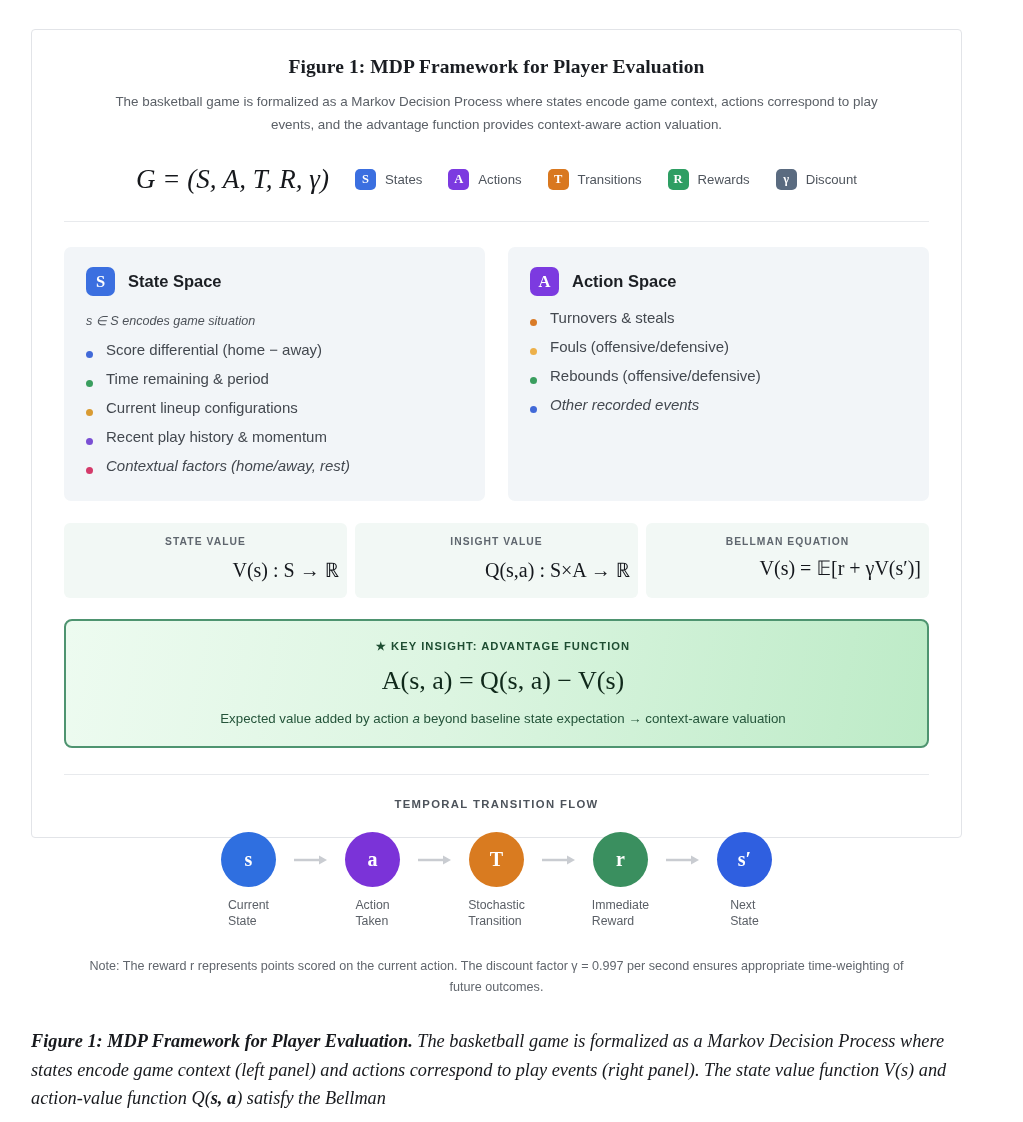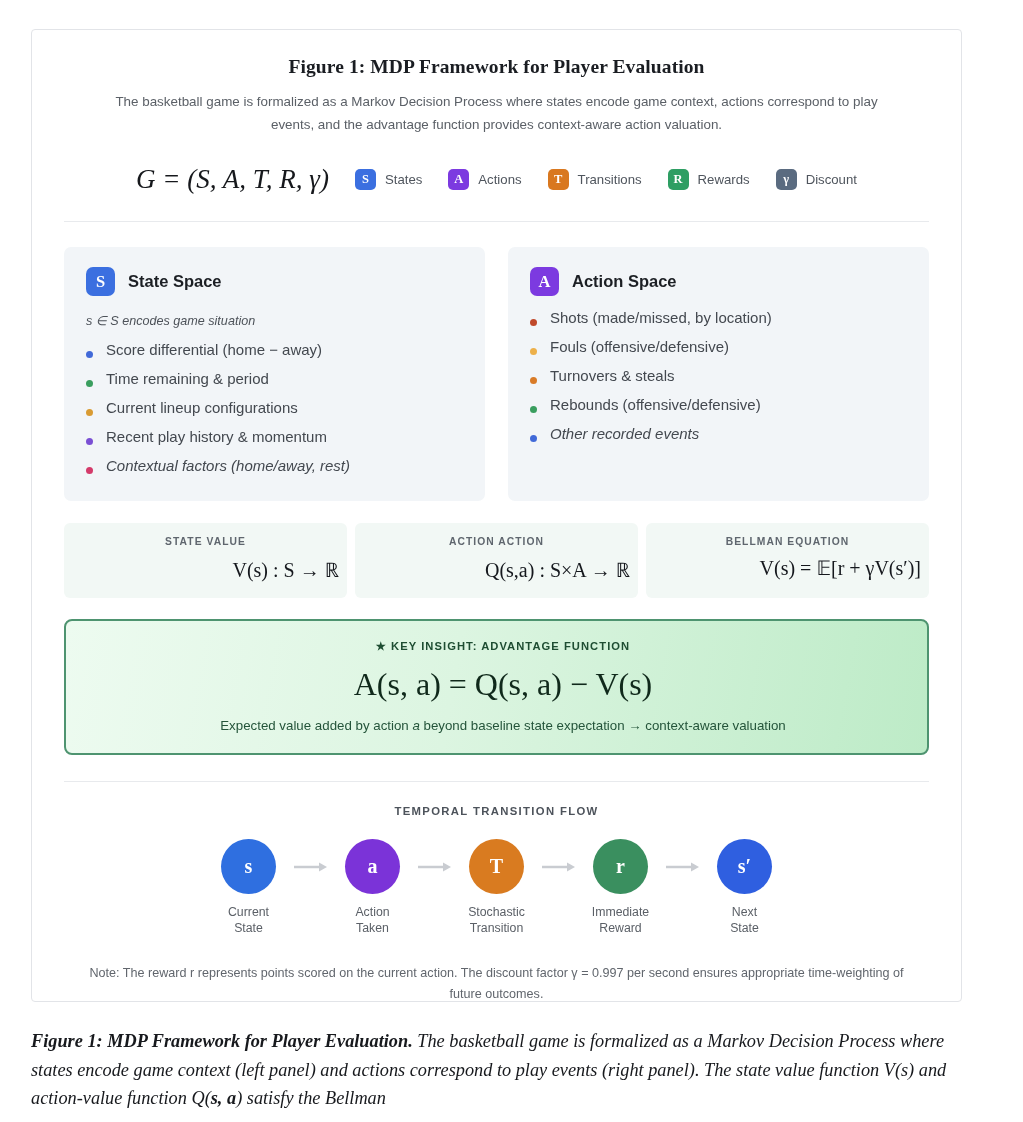--- a/index.html
+++ b/index.html
@@ -22,21 +22,21 @@
     background: #ffffff;
     box-sizing: border-box;
   }
 
   
   .figure-card {
     position: absolute;
     left: 31px;
     top: 29px;
     width: 931px;
-    height: 973px;
+    height: 809px;
     box-sizing: border-box;
     border: 1px solid #e2e4e8;
     border-radius: 4px;
     background: #ffffff;
     padding: 0 32px;
   }
 
   
   .fig-title {
     text-align: center;
@@ -204,21 +204,21 @@
   }
   .insight-label {
     font-size: 11.2px;
     font-weight: bold;
     letter-spacing: 1.05px;
     color: #1e4d32;
   }
   .insight-expr {
     margin-top: 13px;
     font-family: "Liberation Serif", serif;
-    font-size: 32px;
+    font-size: 26px;
     color: #10291b;
   }
   .insight-note {
     margin-top: 15px;
     font-size: 13.3px;
     color: #24543a;
   }
   .insight-note em { font-style: italic; }
 
   
@@ -254,21 +254,20 @@
     display: flex;
     align-items: center;
     justify-content: center;
     color: #ffffff;
     font-family: "Liberation Serif", serif;
     font-weight: bold;
     font-size: 20px;
   }
   .node-label {
     margin-top: 10px;
-    text-align: center;
     font-size: 12.3px;
     line-height: 1.32;
     color: #5b6067;
     white-space: pre-line;
   }
   .arrow {
     width: 38px;
     height: 55px;
     display: flex;
     align-items: center;
@@ -372,51 +371,47 @@
         </ul>
       </div>
 
       <div class="panel">
         <div class="panel-head">
           <span class="panel-badge" style="background: rgb(124, 58, 224);">A</span>
           <span class="panel-title">Action Space</span>
         </div>
         <ul class="bullets">
           <li class="bullet">
-            <span class="dot" style="background: rgb(192, 73, 43);"></span>
-            <span>Shots (made/missed, by location)</span>
+            <span class="dot" style="background: rgb(217, 123, 40);"></span>
+            <span>Turnovers &amp; steals</span>
           </li>
           <li class="bullet">
             <span class="dot" style="background: rgb(237, 176, 74);"></span>
             <span>Fouls (offensive/defensive)</span>
-          </li>
-          <li class="bullet">
-            <span class="dot" style="background: rgb(217, 123, 40);"></span>
-            <span>Turnovers &amp; steals</span>
           </li>
           <li class="bullet">
             <span class="dot" style="background: rgb(58, 158, 95);"></span>
             <span>Rebounds (offensive/defensive)</span>
           </li>
           <li class="bullet">
             <span class="dot" style="background: rgb(65, 105, 216);"></span>
             <span>Other recorded events</span>
           </li>
         </ul>
       </div>
 
     </div>
 
     <div class="formula-row">
       <div class="formula-card">
         <div class="formula-label">STATE VALUE</div>
         <div class="formula-expr">V(s) : S → ℝ</div>
       </div>
       <div class="formula-card">
-        <div class="formula-label">ACTION ACTION</div>
+        <div class="formula-label">INSIGHT VALUE</div>
         <div class="formula-expr">Q(s,a) : S×A → ℝ</div>
       </div>
       <div class="formula-card">
         <div class="formula-label">BELLMAN EQUATION</div>
         <div class="formula-expr">V(s) = 𝔼[r + γV(s′)]</div>
       </div>
     </div>
 
     <div class="insight" style="border-color: rgb(78, 148, 112);">
       <div class="insight-label">★ KEY INSIGHT: ADVANTAGE FUNCTION</div>

